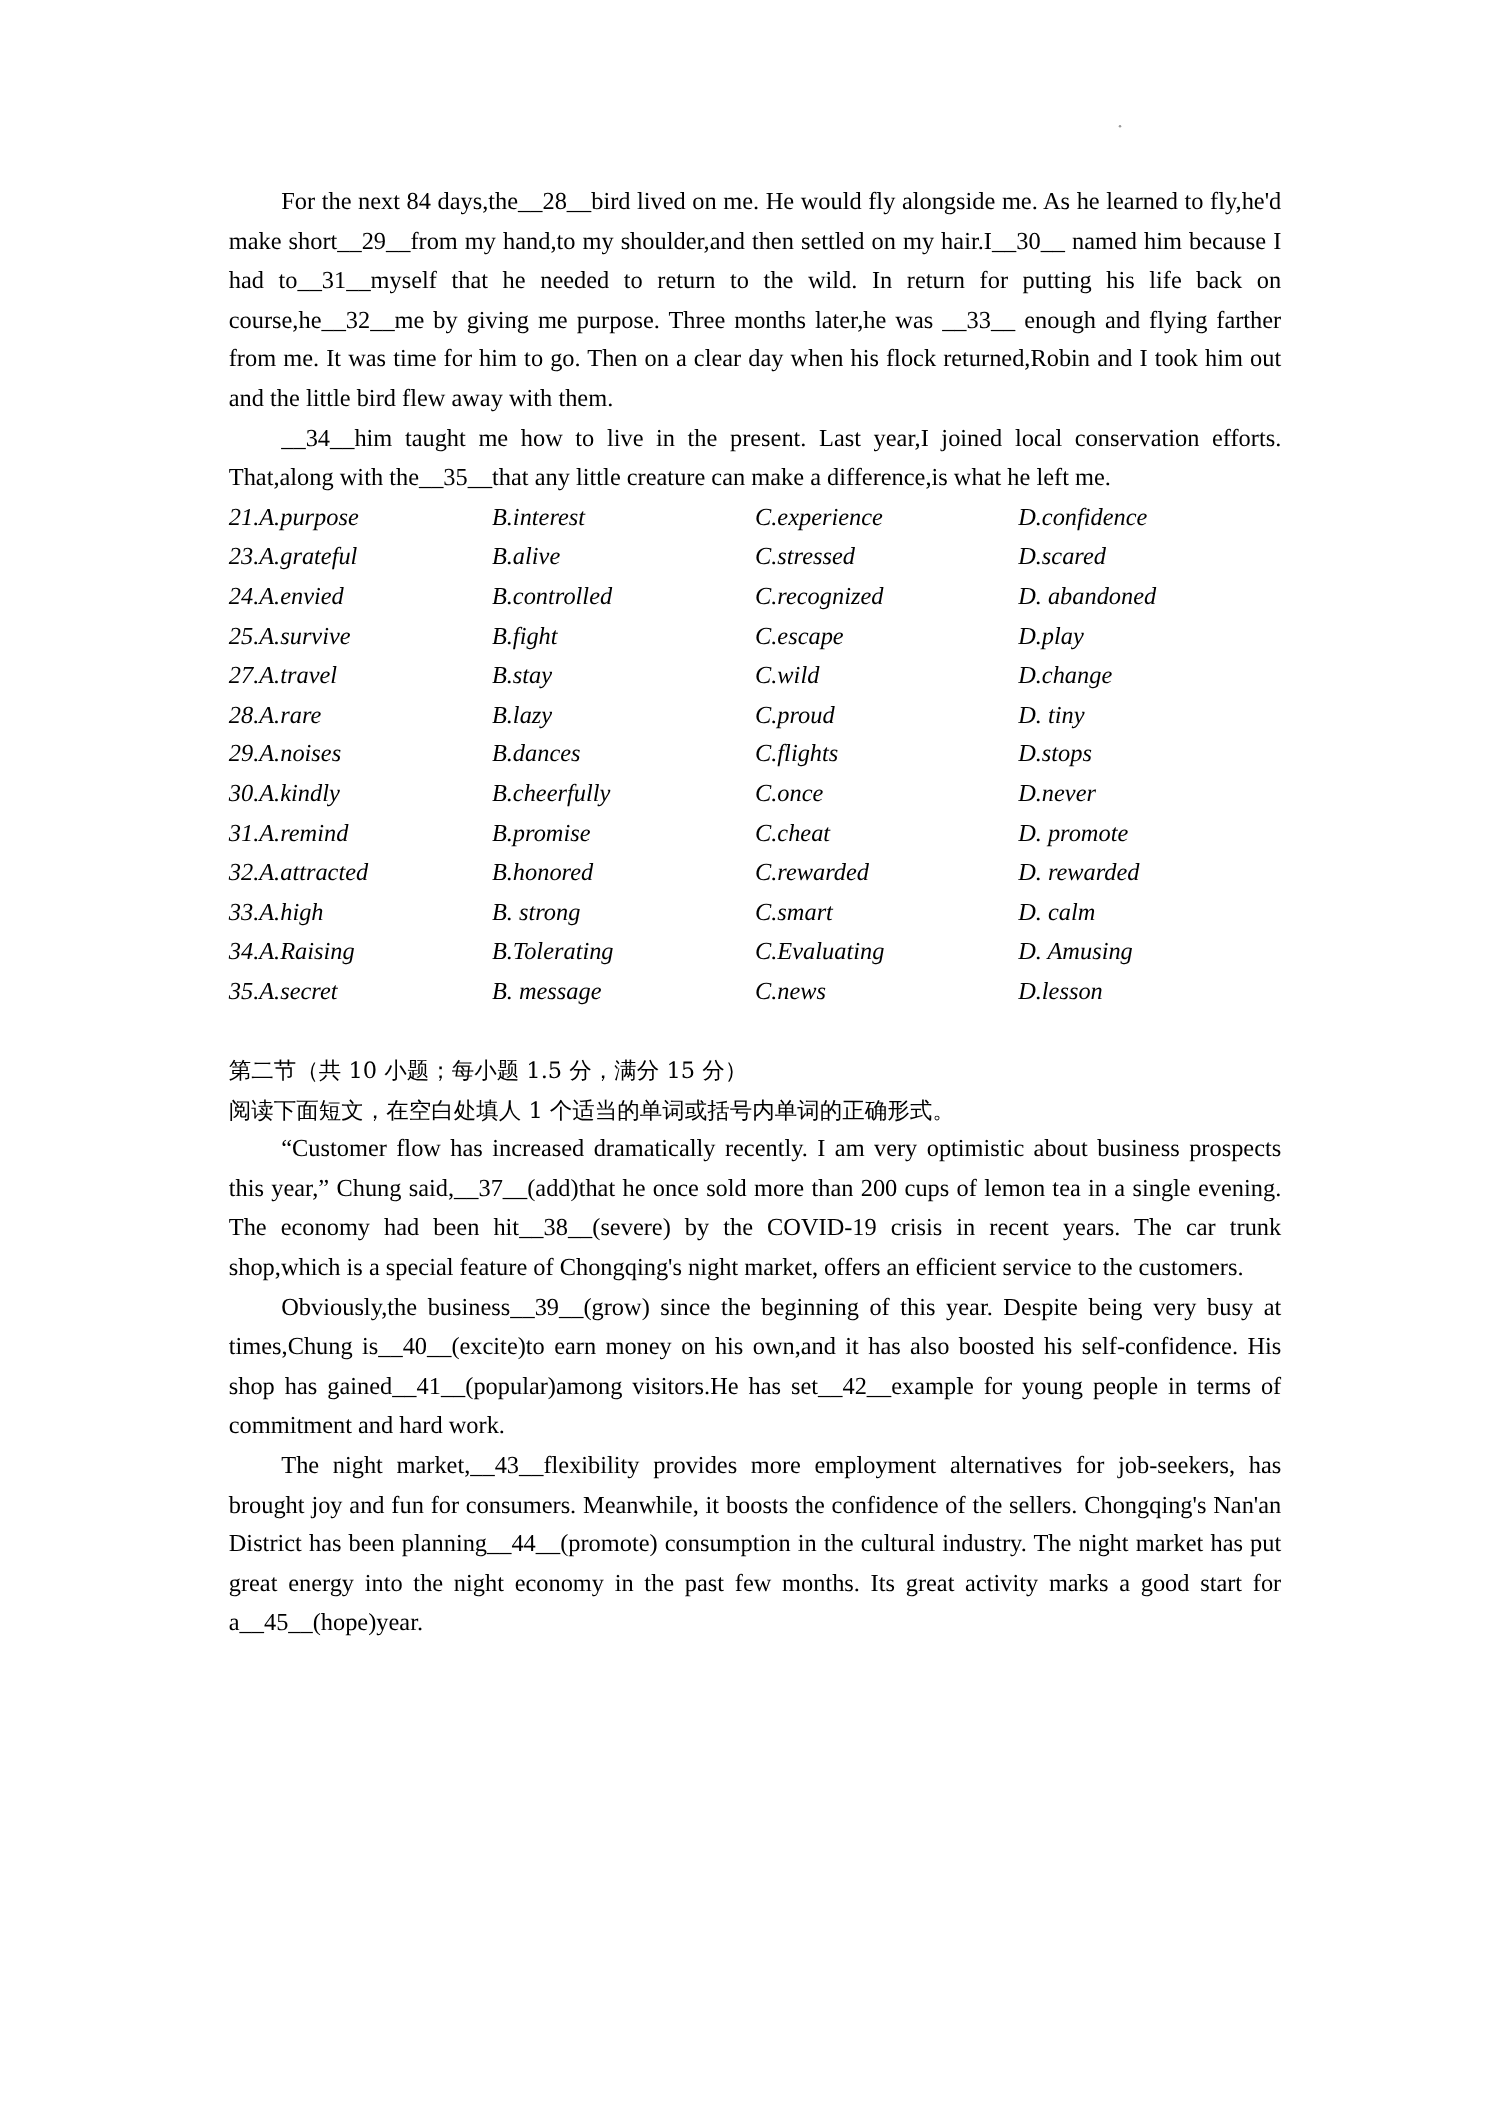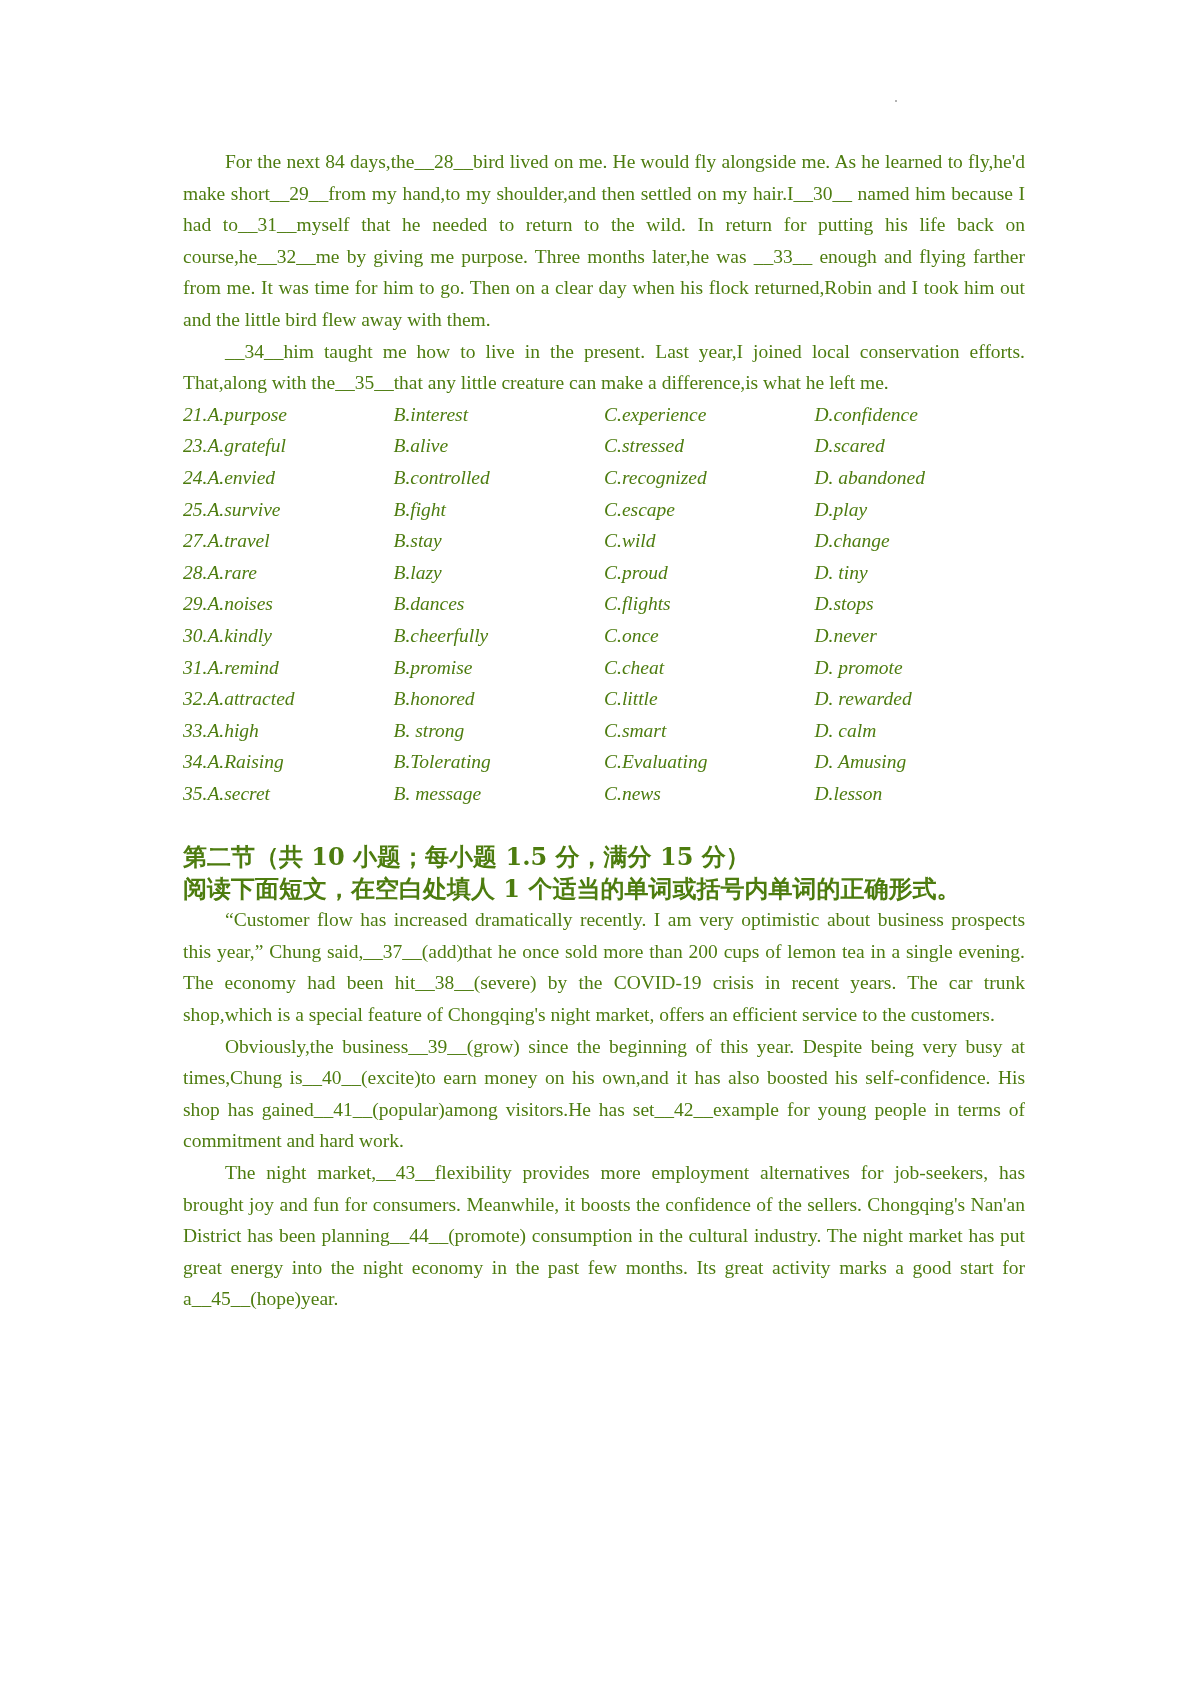--- a/index.html
+++ b/index.html
@@ -5,37 +5,37 @@
   html, body { margin: 0; padding: 0; background: #ffffff; }
   body { width: 1200px; height: 1698px; position: relative; overflow: hidden; }
   .page {
     position: absolute;
     left: 183px;
     top: 146px;
     width: 842px;
     font-family: "Liberation Serif", "DejaVu Serif", serif;
     font-size: 19.5px;
     line-height: 31.6px;
-    color: #4d7c0f;
+    color: #000000;
   }
   .dot {
     position: absolute; left: 895px; top: 100px;
     width: 2px; height: 2px; background: #9a9a9a; border-radius: 1px;
   }
   p.para {
     margin: 0;
     text-indent: 42px;
     text-align: justify;
   }
   p.para.noindent { text-indent: 0; }
   .options { margin: 0; padding: 0; font-style: italic; }
   .opt-row { display: flex; height: 31.6px; }
   .opt { width: 217px; white-space: nowrap; }
   .spacer { height: 31.6px; }
-  .cn { font-family: "DejaVu Serif", "Liberation Serif", serif; font-size: 24px; font-weight: bold; }
+  .cn { font-family: "DejaVu Serif", "Liberation Serif", serif; font-size: 18px; }
 </style>
 </head>
 <body>
 
 <div class="dot"></div>
 
 <div class="page">
 
   <section>
     <p class="para">For the next 84 days,the__28__bird lived on me. He would fly alongside me. As he learned to fly,he'd make short__29__from my hand,to my shoulder,and then settled on my hair.I__30__ named him because I had to__31__myself that he needed to return to the wild. In return for putting his life back on course,he__32__me by giving me purpose. Three months later,he was __33__ enough and flying farther from me. It was time for him to go. Then on a clear day when his flock returned,Robin and I took him out and the little bird flew away with them.</p>
@@ -92,21 +92,21 @@
       </div>
       <div class="opt-row">
         <span class="opt">31.A.remind</span>
         <span class="opt">B.promise</span>
         <span class="opt">C.cheat</span>
         <span class="opt">D. promote</span>
       </div>
       <div class="opt-row">
         <span class="opt">32.A.attracted</span>
         <span class="opt">B.honored</span>
-        <span class="opt">C.little</span>
+        <span class="opt">C.rewarded</span>
         <span class="opt">D. rewarded</span>
       </div>
       <div class="opt-row">
         <span class="opt">33.A.high</span>
         <span class="opt">B. strong</span>
         <span class="opt">C.smart</span>
         <span class="opt">D. calm</span>
       </div>
       <div class="opt-row">
         <span class="opt">34.A.Raising</span>

